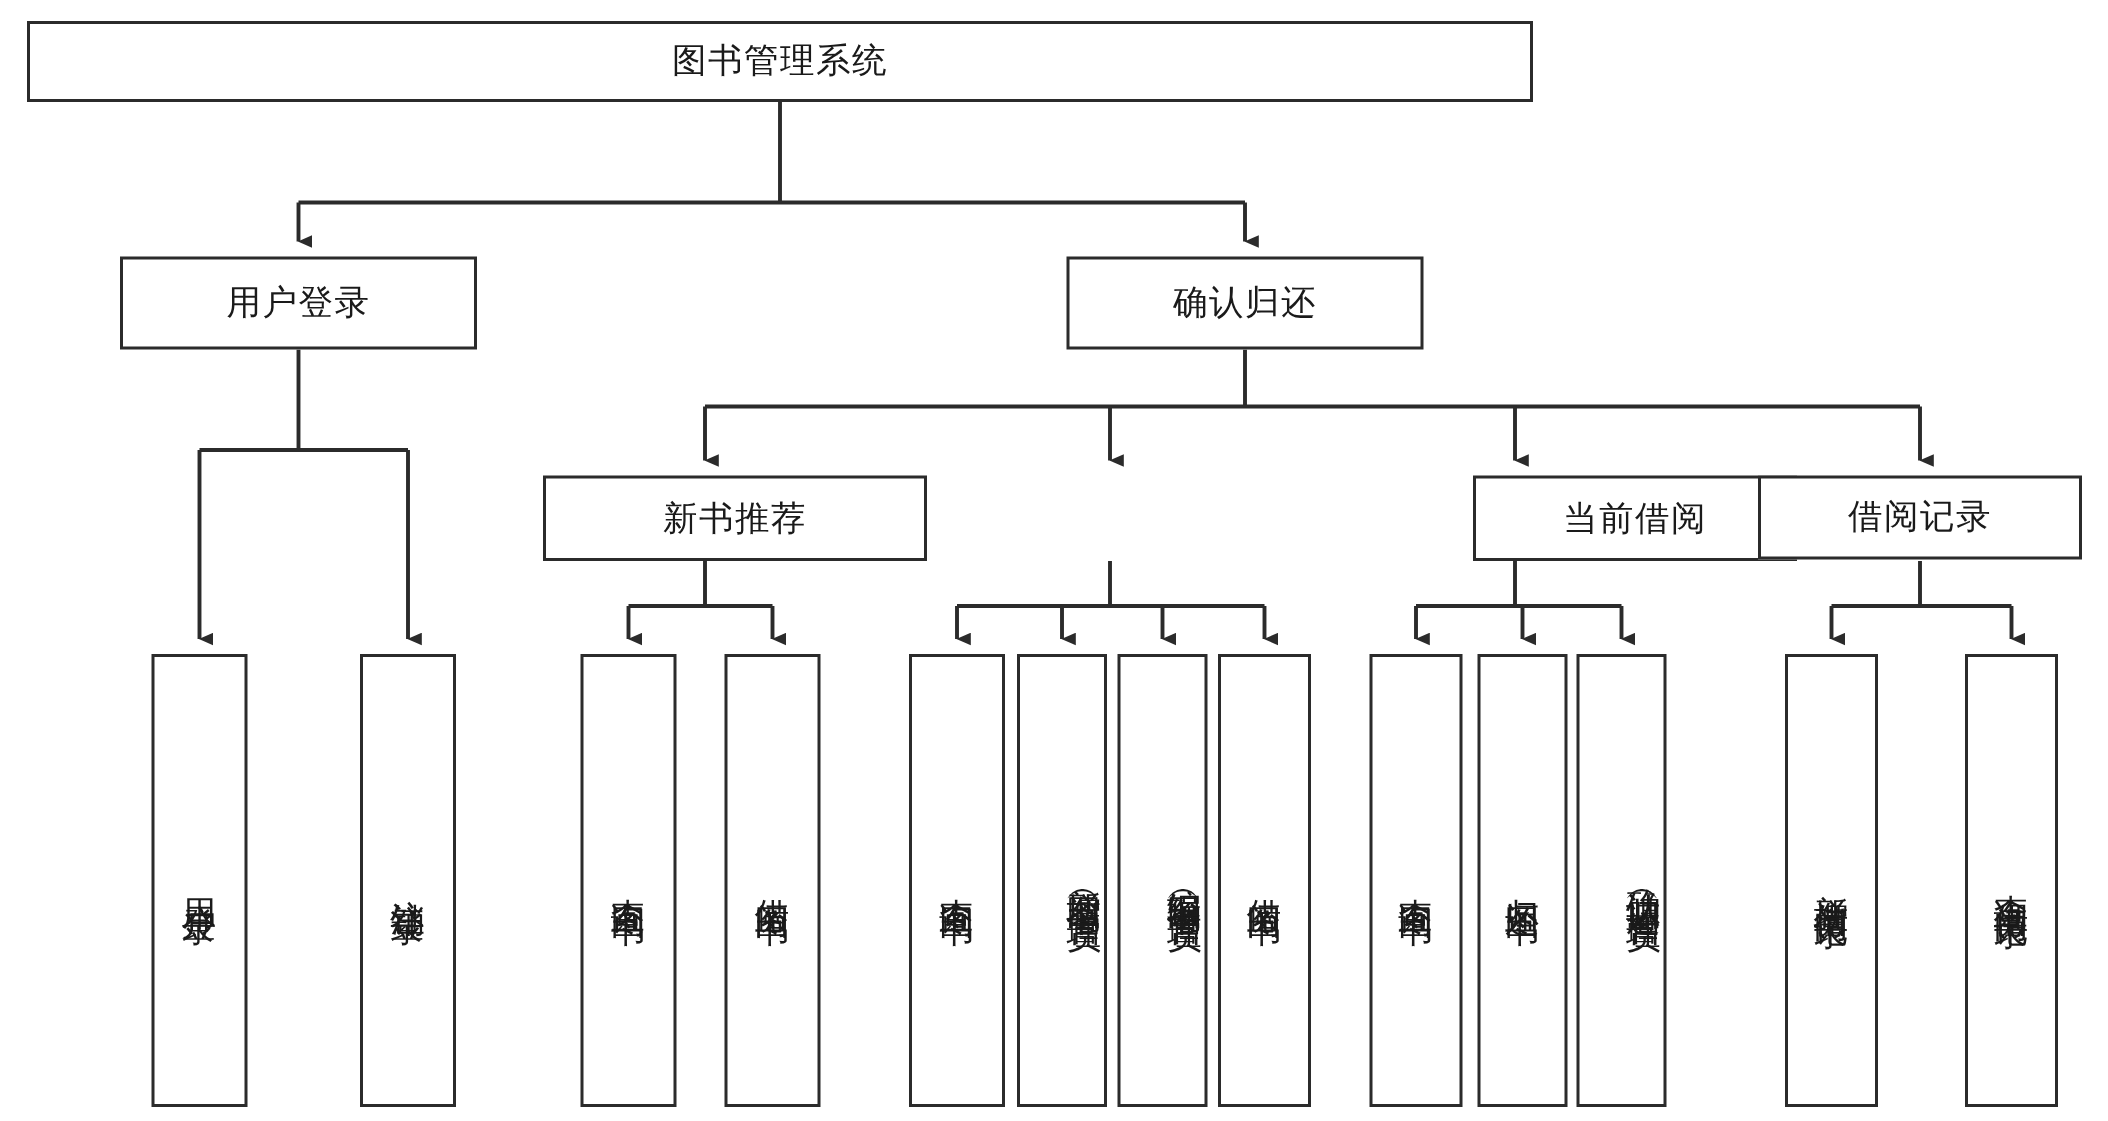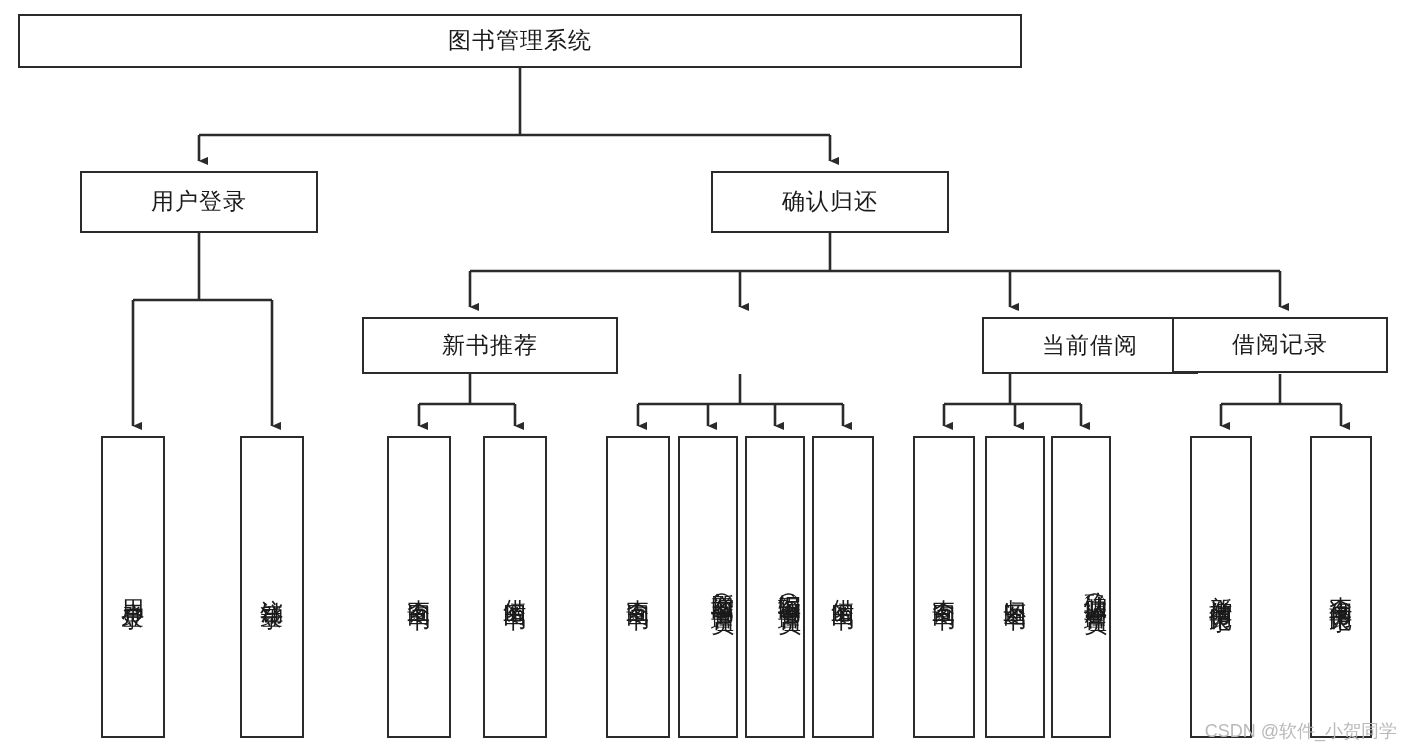--- a/index.html
+++ b/index.html
@@ -190,15 +190,14 @@
     <span class="node-label">确认归还（管理员）</span>
   </div>
 
   <div class="node vert" style="left:1190px; top:436px; width:62px; height:302px;">
     <span class="node-label">新增借阅记录</span>
   </div>
   <div class="node vert" style="left:1310px; top:436px; width:62px; height:302px;">
     <span class="node-label">查询借阅记录</span>
   </div>
 
-  <div class="watermark">CSDN @软件_小贺同学</div>
 
 </div>
 
 </body></html>

